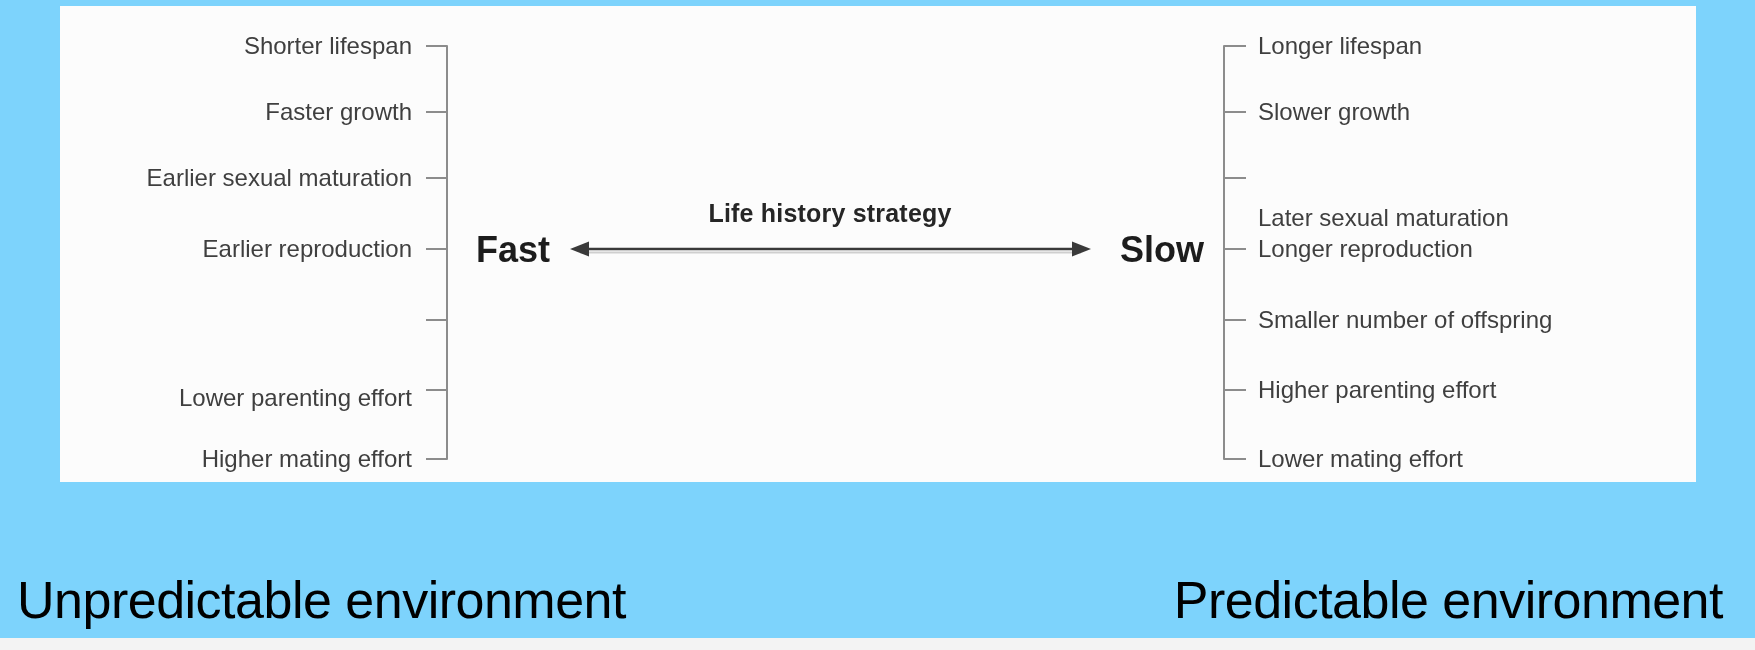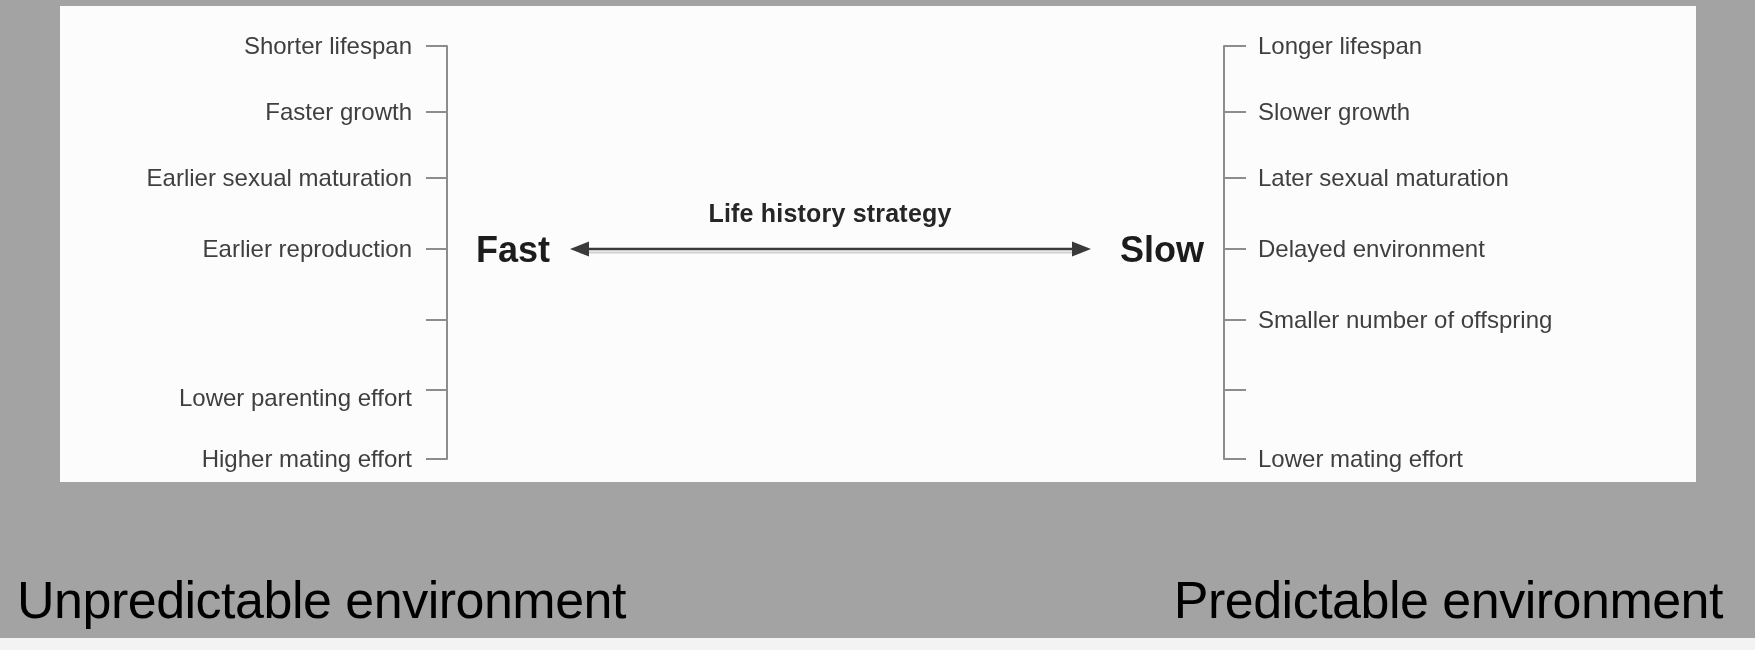--- a/index.html
+++ b/index.html
@@ -1,21 +1,21 @@
 <!DOCTYPE html>
 <html><head>
 <meta charset="utf-8">
 <style>
   html, body { margin: 0; padding: 0; background: #ffffff; }
   #stage {
     position: relative;
     width: 1755px;
     height: 650px;
     overflow: hidden;
-    background: #a3a3a3;
+    background: #7dd3fc;
     font-family: "Liberation Sans", sans-serif;
   }
   .image-backdrop {
     position: absolute;
     left: 60px; top: 6px;
     width: 1636px; height: 476px;
     background: #fcfcfc;
   }
   .bottom-strip {
     position: absolute;
@@ -124,23 +124,24 @@
 
   <div class="row-label left r1" style="color: rgb(63, 63, 63);">Shorter lifespan</div>
   <div class="row-label left r2" style="color: rgb(63, 63, 63);">Faster growth</div>
   <div class="row-label left r3" style="color: rgb(63, 63, 63);">Earlier sexual maturation</div>
   <div class="row-label left r4" style="color: rgb(63, 63, 63);">Earlier reproduction</div>
   <div class="row-label left r6" style="color: rgb(63, 63, 63); margin-top: 8px;">Lower parenting effort</div>
   <div class="row-label left r7" style="color: rgb(63, 63, 63);">Higher mating effort</div>
 
   <div class="row-label right r1" style="color: rgb(63, 63, 63);">Longer lifespan</div>
   <div class="row-label right r2" style="color: rgb(63, 63, 63);">Slower growth</div>
-  <div class="row-label right r3" style="color: rgb(63, 63, 63);">Later sexual maturation</div>
-  <div class="row-label right r4" style="color: rgb(63, 63, 63);">Delayed environment</div>
+  <div class="row-label right r3" style="color: rgb(63, 63, 63); margin-top: 40px;">Later sexual maturation</div>
+  <div class="row-label right r4" style="color: rgb(63, 63, 63);">Longer reproduction</div>
   <div class="row-label right r5" style="color: rgb(63, 63, 63);">Smaller number of offspring</div>
+  <div class="row-label right r6" style="color: rgb(63, 63, 63);">Higher parenting effort</div>
   <div class="row-label right r7" style="color: rgb(63, 63, 63);">Lower mating effort</div>
 
   <div class="axis-title" style="color: rgb(38, 38, 38);">Life history strategy</div>
   <div class="pole fast">Fast</div>
   <div class="pole slow">Slow</div>
 
   <div class="footer-label left" style="color: rgb(0, 0, 0);">Unpredictable environment</div>
   <div class="footer-label right" style="color: rgb(0, 0, 0);">Predictable environment</div>
 
   <div class="bottom-strip"></div>

